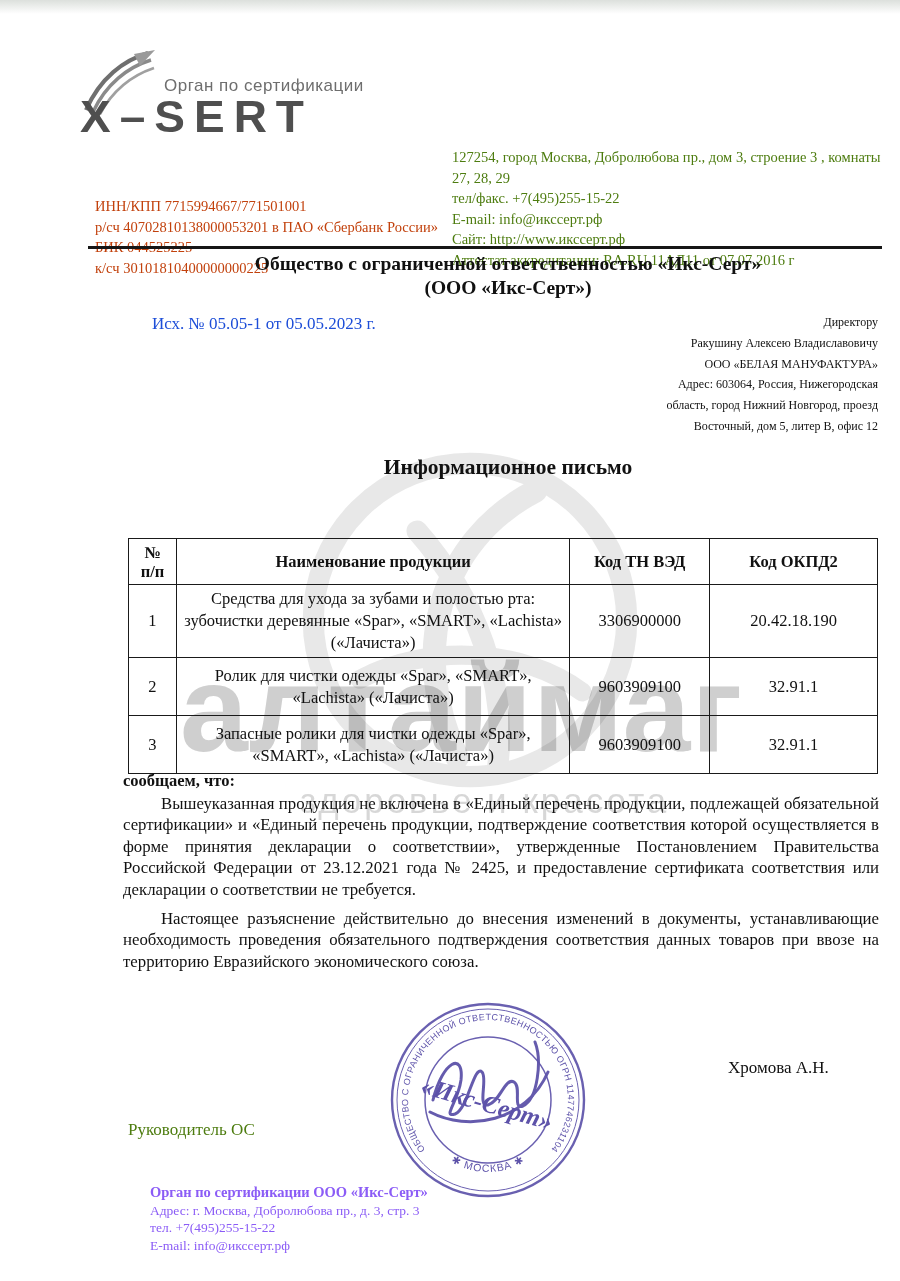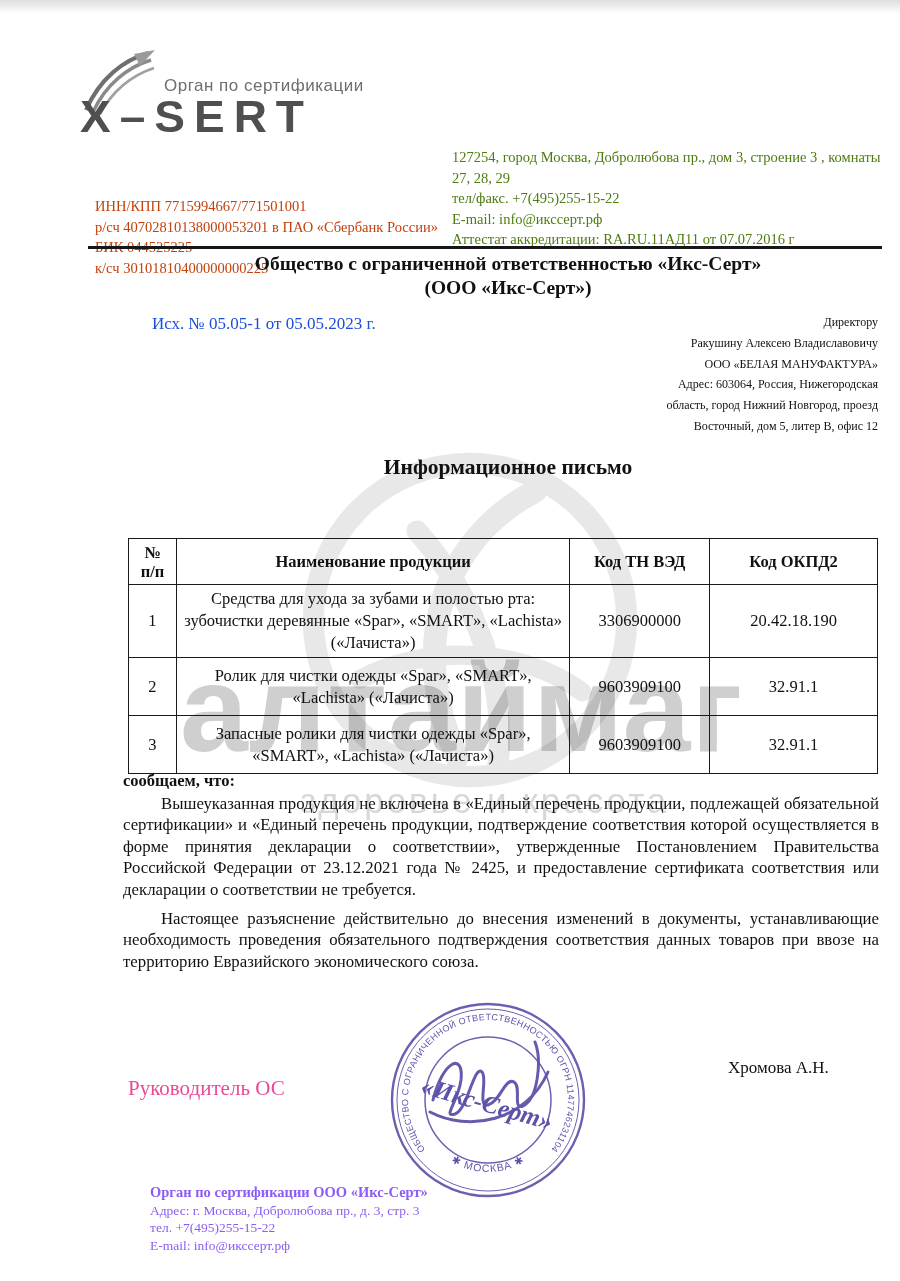--- a/index.html
+++ b/index.html
@@ -43,21 +43,21 @@
   td.cell-code { vertical-align:top; padding-top:7px; }
   tr.row-1 td { height:68px; }
   tr.row-2 td, tr.row-3 td { height:58px; }
 
   .body-text { position:absolute; left:123px; top:771px; width:756px; font-size:16.8px; color:#111; }
   .statement-label { font-weight:700; font-size:16.5px; }
   .body-text p { text-align:justify; text-indent:38px; line-height:21.4px; margin-top:2px; }
   .body-text p + p { margin-top:8px; }
 
   
-  .sign-role { position:absolute; left:128px; top:1076px; font-size:21px; color:#ec4899; }
+  .sign-role { position:absolute; left:128px; top:1120px; font-size:17px; color:#4d7c0f; }
   .sign-name { position:absolute; left:728px; top:1058px; font-size:17px; color:#111; }
   .stamp { position:absolute; left:388px; top:1000px; width:200px; height:200px;
     mix-blend-mode:multiply; opacity:.9; }
 
   
   .footer { position:absolute; left:150px; top:1184px; font-size:13.5px; line-height:17.5px; color:#8b5cf6; }
   .footer .org { font-weight:700; font-size:14.5px; }
 
   
   .wm { pointer-events:none; mix-blend-mode:multiply; }
@@ -95,20 +95,21 @@
     <div>ИНН/КПП  7715994667/771501001</div>
     <div>р/сч 40702810138000053201 в ПАО «Сбербанк России»</div>
     <div>БИК 044525225</div>
     <div>к/сч 30101810400000000225</div>
   </div>
 
   <div class="contacts">
     <div>127254, город Москва, Добролюбова пр., дом 3, строение 3 , комнаты 27, 28, 29</div>
     <div>тел/факс.   +7(495)255-15-22</div>
     <div>E-mail: info@икссерт.рф</div>
+    <div>Сайт:    http://www.икссерт.рф</div>
     <div>Аттестат аккредитации: RA.RU.11АД11 от 07.07.2016 г</div>
   </div>
 
   <div class="rule"></div>
 
   <div class="org-title">
     <div>Общество с ограниченной ответственностью «Икс-Серт»</div>
     <div>(ООО «Икс-Серт»)</div>
   </div>
 

